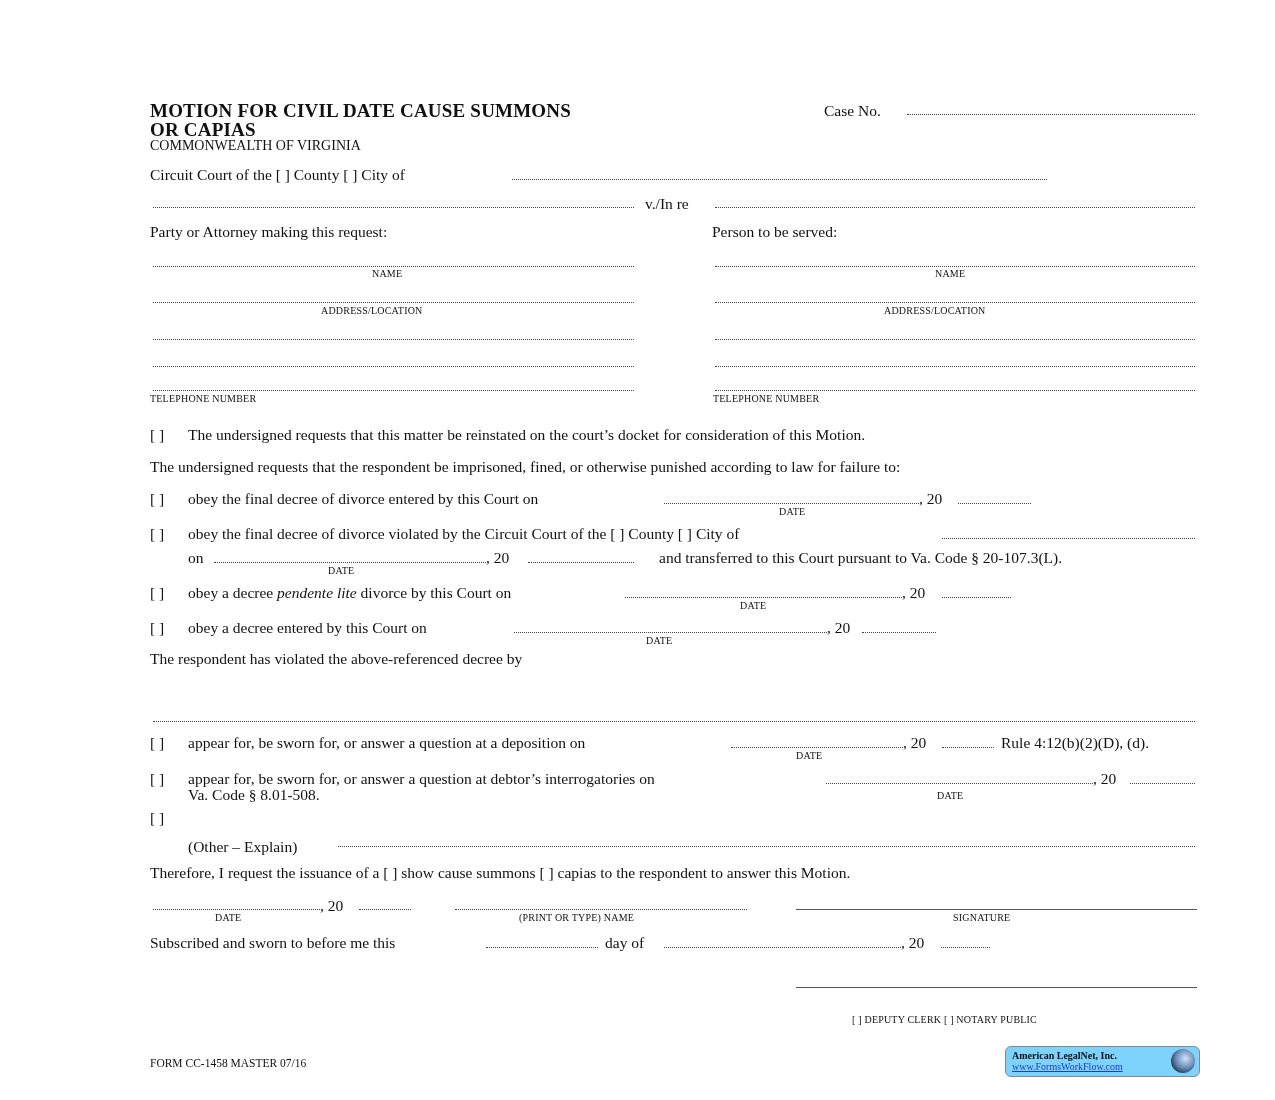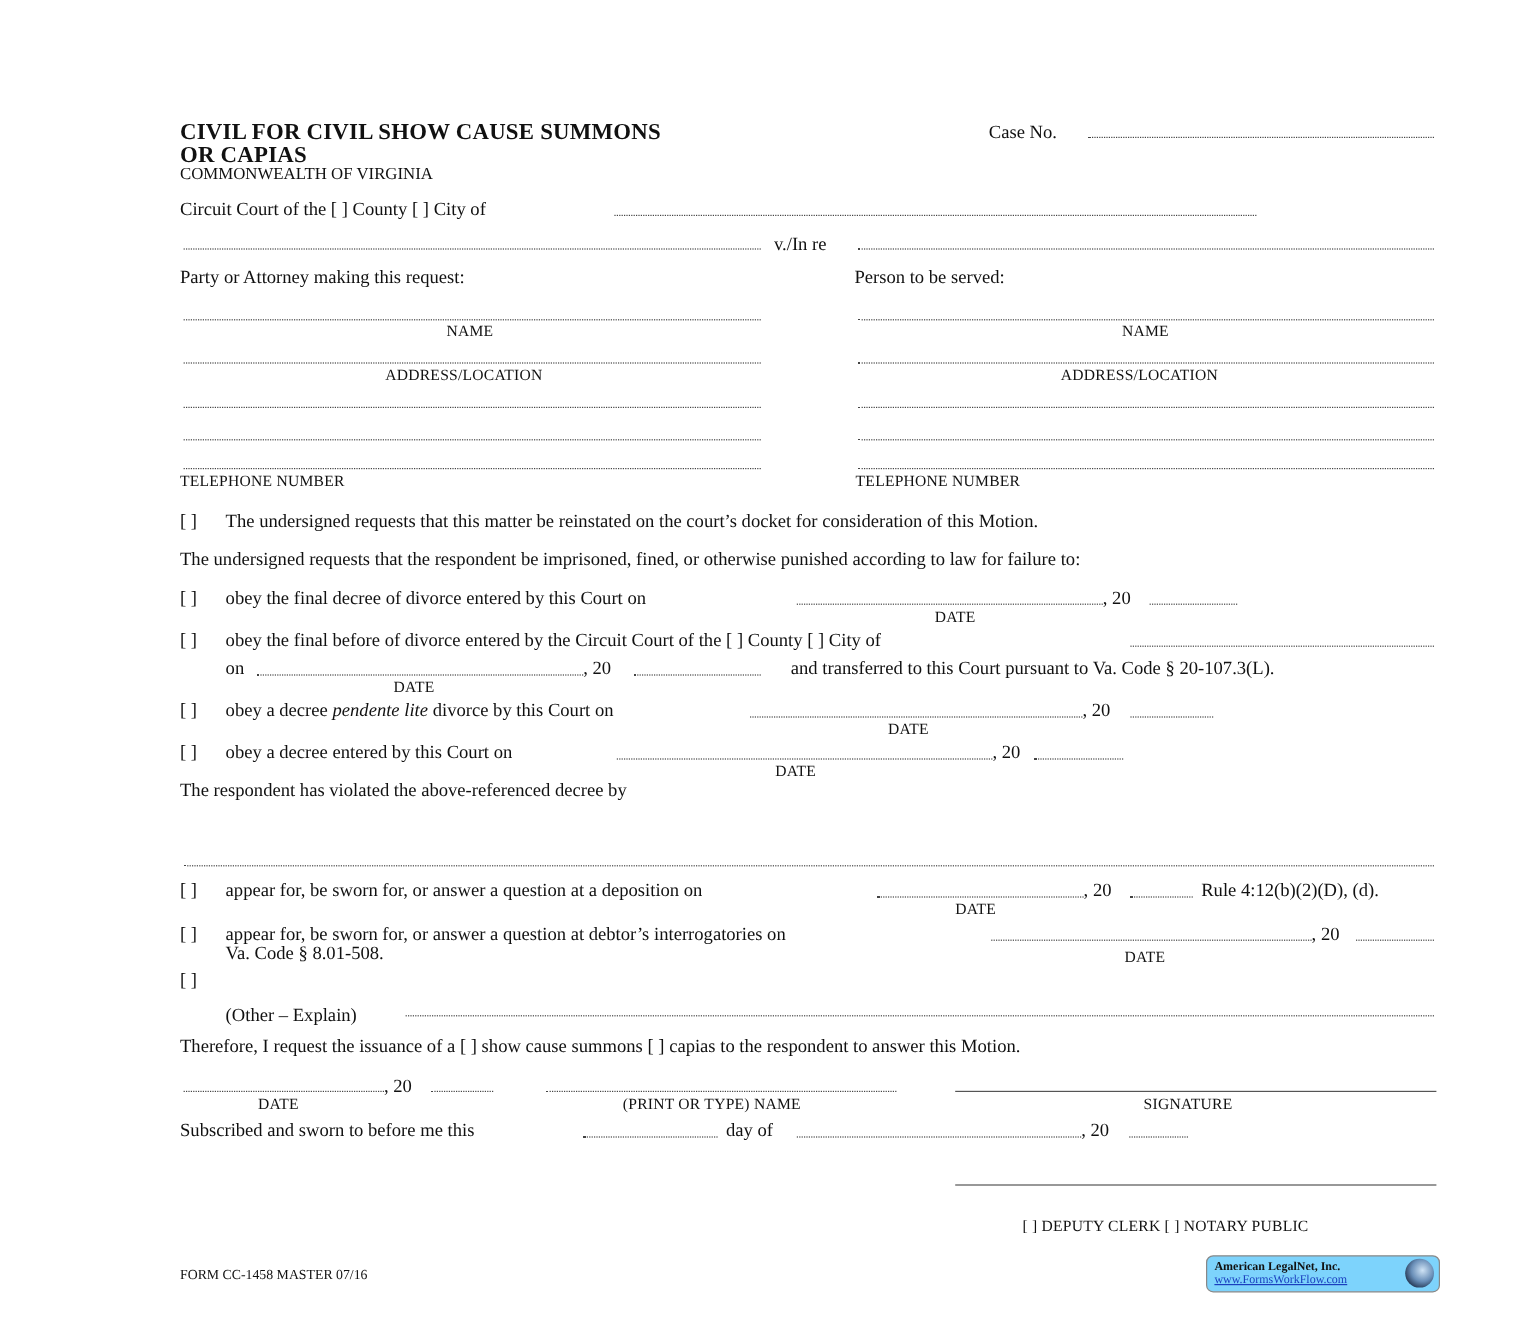--- a/index.html
+++ b/index.html
@@ -1,35 +1,35 @@
 <!DOCTYPE html>
 <html><head>
 <meta charset="utf-8">
 <style>
   html, body { margin: 0; padding: 0; background: #ffffff; }
   body { width: 1275px; height: 1100px; position: relative; overflow: hidden;
          font-family: "Liberation Serif", "DejaVu Serif", serif; color: #111; }
   .abs { position: absolute; white-space: nowrap; }
   .t15 { font-size: 15.5px; }
-  .cap { font-size: 13px; letter-spacing: 0.2px; }
+  .cap { font-size: 10px; letter-spacing: 0.2px; }
   .title { font-size: 19px; font-weight: bold; line-height: 19px; letter-spacing: 0.2px; }
   .dots { position: absolute; height: 0; border-bottom: 1px dotted #444; }
   .solid { position: absolute; height: 0; border-bottom: 1px solid #555; }
   .cb { display: inline-block; }
   .logo { position: absolute; left: 1005px; top: 1046px; width: 193px; height: 29px;
           border: 1px solid #888; border-radius: 6px; background: #7dd3fc; }
   .logo .l1 { position: absolute; left: 6px; top: 3px; font-size: 10px; font-weight: bold; }
   .logo .l2 { position: absolute; left: 6px; top: 14px; font-size: 10px; color: #1a3fbf; text-decoration: underline; }
   .logo .globe { position: absolute; right: 4px; top: 2px; width: 24px; height: 24px; border-radius: 50%;
           background: radial-gradient(circle at 60% 40%, #cfe3f5 0%, #6a8fb8 45%, #1e2f4a 80%); }
 </style>
 </head>
 <body>
 
-<div class="abs title" style="left:150px;top:101px;">CIVIL FOR CIVIL SHOW CAUSE SUMMONS</div>
+<div class="abs title" style="left:150px;top:101px;">MOTION FOR CIVIL DATE CAUSE SUMMONS</div>
 <div class="abs title" style="left:150px;top:120px;">OR CAPIAS</div>
 <div class="abs" style="left:150px;top:138px;font-size:14px;">COMMONWEALTH OF VIRGINIA</div>
 <div class="abs t15" style="left:824px;top:102px;">Case No.</div>
 <div class="dots" style="left:907px;top:114px;width:288px;"></div>
 
 <div class="abs t15" style="left:150px;top:166px;">Circuit Court of the [  ] County [  ] City of</div>
 <div class="dots" style="left:512px;top:179px;width:535px;"></div>
 
 <div class="dots" style="left:153px;top:207px;width:481px;"></div>
 <div class="abs t15" style="left:645px;top:195px;">v./In re</div>
@@ -61,21 +61,21 @@
 <div class="abs t15" style="left:150px;top:458px;">The undersigned requests that the respondent be imprisoned, fined, or otherwise punished according to law for failure to:</div>
 
 <div class="abs t15" style="left:150px;top:490px;">[  ]</div>
 <div class="abs t15" style="left:188px;top:490px;">obey the final decree of divorce entered by this Court on</div>
 <div class="dots" style="left:664px;top:503px;width:255px;"></div>
 <div class="abs t15" style="left:919px;top:490px;">, 20</div>
 <div class="dots" style="left:958px;top:503px;width:73px;"></div>
 <div class="abs cap" style="left:779px;top:506px;">DATE</div>
 
 <div class="abs t15" style="left:150px;top:525px;">[  ]</div>
-<div class="abs t15" style="left:188px;top:525px;">obey the final before of divorce entered by the Circuit Court of the [  ] County [  ] City of</div>
+<div class="abs t15" style="left:188px;top:525px;">obey the final decree of divorce violated by the Circuit Court of the [  ] County [  ] City of</div>
 <div class="dots" style="left:942px;top:538px;width:253px;"></div>
 <div class="abs t15" style="left:188px;top:549px;">on</div>
 <div class="dots" style="left:214px;top:562px;width:272px;"></div>
 <div class="abs t15" style="left:486px;top:549px;">, 20</div>
 <div class="dots" style="left:528px;top:562px;width:106px;"></div>
 <div class="abs t15" style="left:643px;top:549px;margin-left:16px;">and transferred to this Court pursuant to Va. Code § 20-107.3(L).</div>
 <div class="abs cap" style="left:328px;top:565px;">DATE</div>
 
 <div class="abs t15" style="left:150px;top:584px;">[  ]</div>
 <div class="abs t15" style="left:188px;top:584px;">

